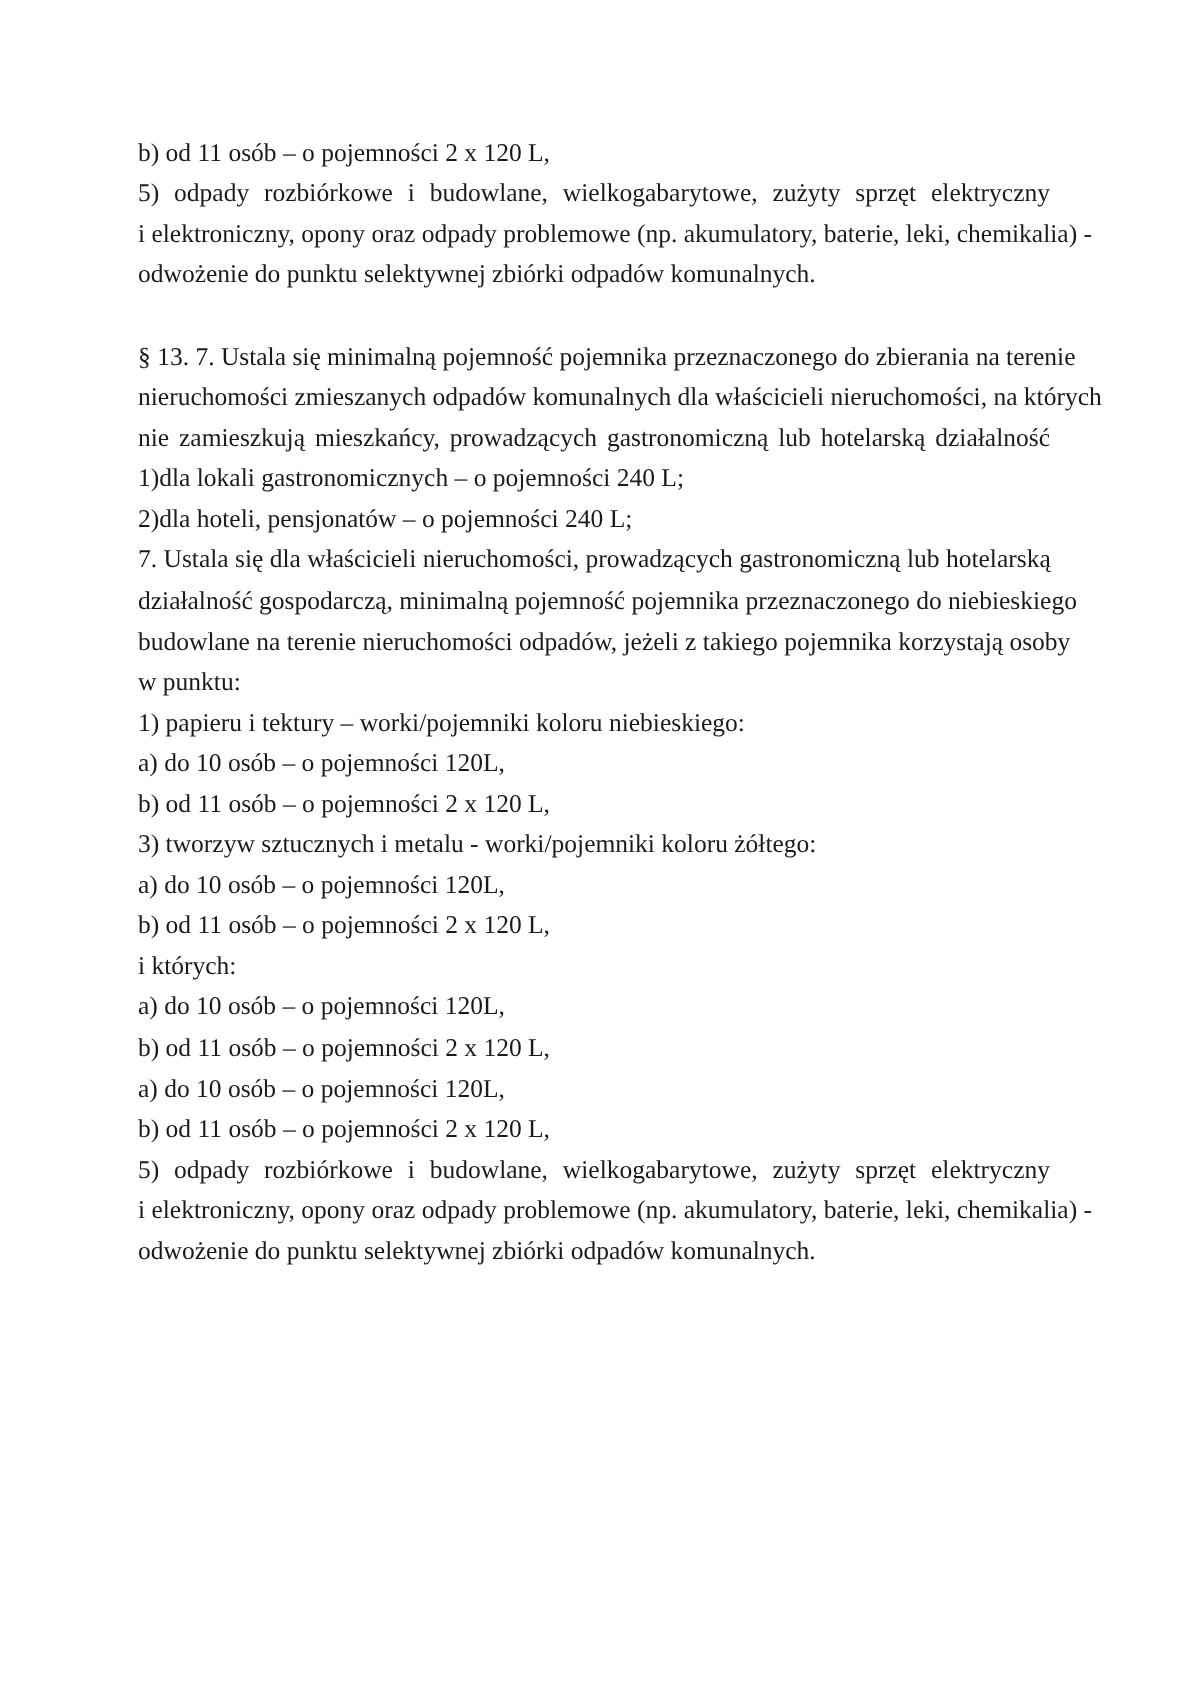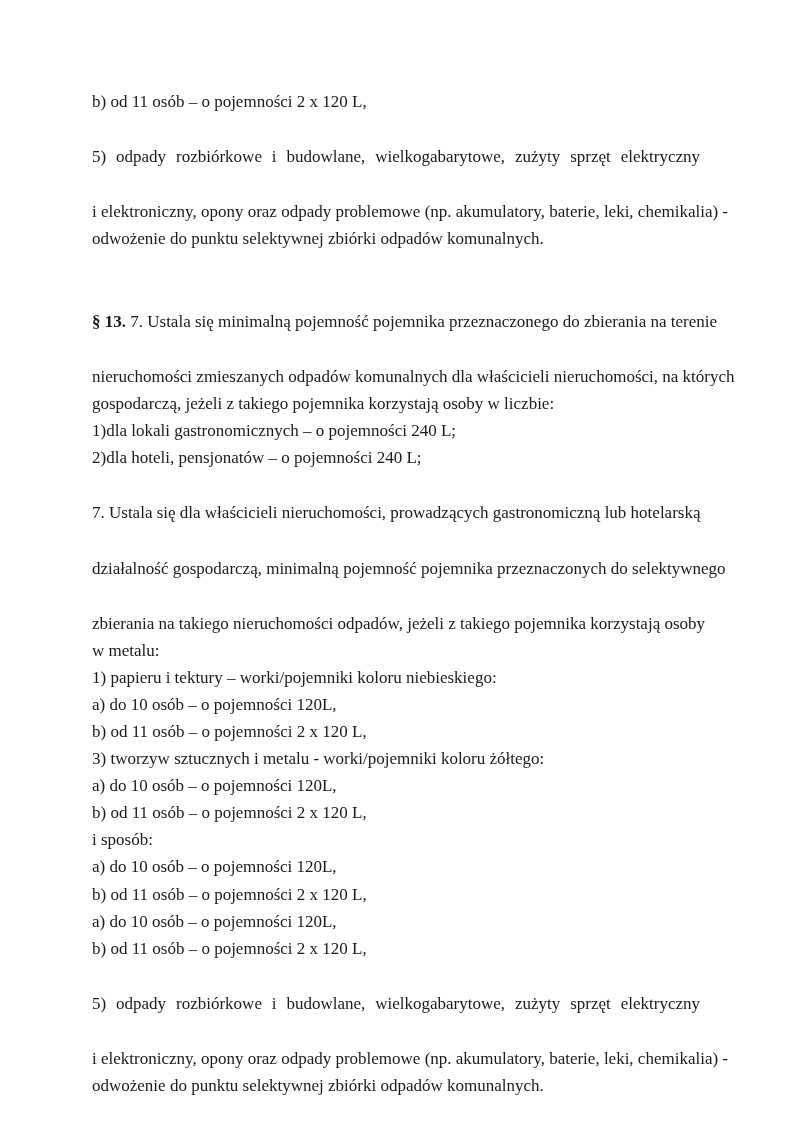--- a/index.html
+++ b/index.html
@@ -23,61 +23,60 @@
       color: #1a1a1a;
     }
     .line {
       height: 27.1px;
       line-height: 27.1px;
       white-space: nowrap;
     }
     .line.justify {
       text-align: justify;
       text-align-last: justify;
-      margin-top: 28px;
     }
     .gap {
       height: 27.6px;
     }
     .par-mark {
-      font-weight: bold;
+      font-weight: normal;
     }
   </style>
 </head>
 <body>
 
 <div class="page">
 
   <div id="block-top">
       <div class="line">b) od 11 osób – o pojemności 2 x 120 L,</div>
       <div class="line justify">5) odpady rozbiórkowe i budowlane, wielkogabarytowe, zużyty sprzęt elektryczny</div>
       <div class="line justify">i elektroniczny, opony oraz odpady problemowe (np. akumulatory, baterie, leki, chemikalia) -</div>
       <div class="line">odwożenie do punktu selektywnej zbiórki odpadów komunalnych.</div>
     </div>
 
   <div class="gap"></div>
 
   <div>
     <div class="line justify"><span class="par-mark">§ 13.</span> <span>7. Ustala się minimalną pojemność pojemnika przeznaczonego do zbierania na terenie</span></div>
     <div id="section-13-lines">
         <div class="line justify">nieruchomości zmieszanych odpadów komunalnych dla właścicieli nieruchomości, na których</div>
-        <div class="line">gospodarczą, jeżeli z takiego pojemnika korzystają osoby w liczbie:</div>
+        <div class="line justify">nie zamieszkują mieszkańcy, prowadzących gastronomiczną lub hotelarską działalność</div>
         <div class="line">1)dla lokali gastronomicznych – o pojemności 240 L;</div>
         <div class="line">2)dla hoteli, pensjonatów – o pojemności 240 L;</div>
         <div class="line justify">7. Ustala się dla właścicieli nieruchomości, prowadzących gastronomiczną lub hotelarską</div>
-        <div class="line justify">działalność gospodarczą, minimalną pojemność pojemnika przeznaczonych do selektywnego</div>
-        <div class="line justify">zbierania na takiego nieruchomości odpadów, jeżeli z takiego pojemnika korzystają osoby</div>
-        <div class="line">w metalu:</div>
+        <div class="line justify">działalność gospodarczą, minimalną pojemność pojemnika przeznaczonego do niebieskiego</div>
+        <div class="line justify">budowlane na terenie nieruchomości odpadów, jeżeli z takiego pojemnika korzystają osoby</div>
+        <div class="line">w punktu:</div>
         <div class="line">1) papieru i tektury – worki/pojemniki koloru niebieskiego:</div>
         <div class="line">a) do 10 osób – o pojemności 120L,</div>
         <div class="line">b) od 11 osób – o pojemności 2 x 120 L,</div>
         <div class="line">3) tworzyw sztucznych i metalu - worki/pojemniki koloru żółtego:</div>
         <div class="line">a) do 10 osób – o pojemności 120L,</div>
         <div class="line">b) od 11 osób – o pojemności 2 x 120 L,</div>
-        <div class="line">i sposób:</div>
+        <div class="line">i których:</div>
         <div class="line">a) do 10 osób – o pojemności 120L,</div>
         <div class="line">b) od 11 osób – o pojemności 2 x 120 L,</div>
         <div class="line">a) do 10 osób – o pojemności 120L,</div>
         <div class="line">b) od 11 osób – o pojemności 2 x 120 L,</div>
         <div class="line justify">5) odpady rozbiórkowe i budowlane, wielkogabarytowe, zużyty sprzęt elektryczny</div>
         <div class="line justify">i elektroniczny, opony oraz odpady problemowe (np. akumulatory, baterie, leki, chemikalia) -</div>
         <div class="line">odwożenie do punktu selektywnej zbiórki odpadów komunalnych.</div>
       </div>
   </div>
 

